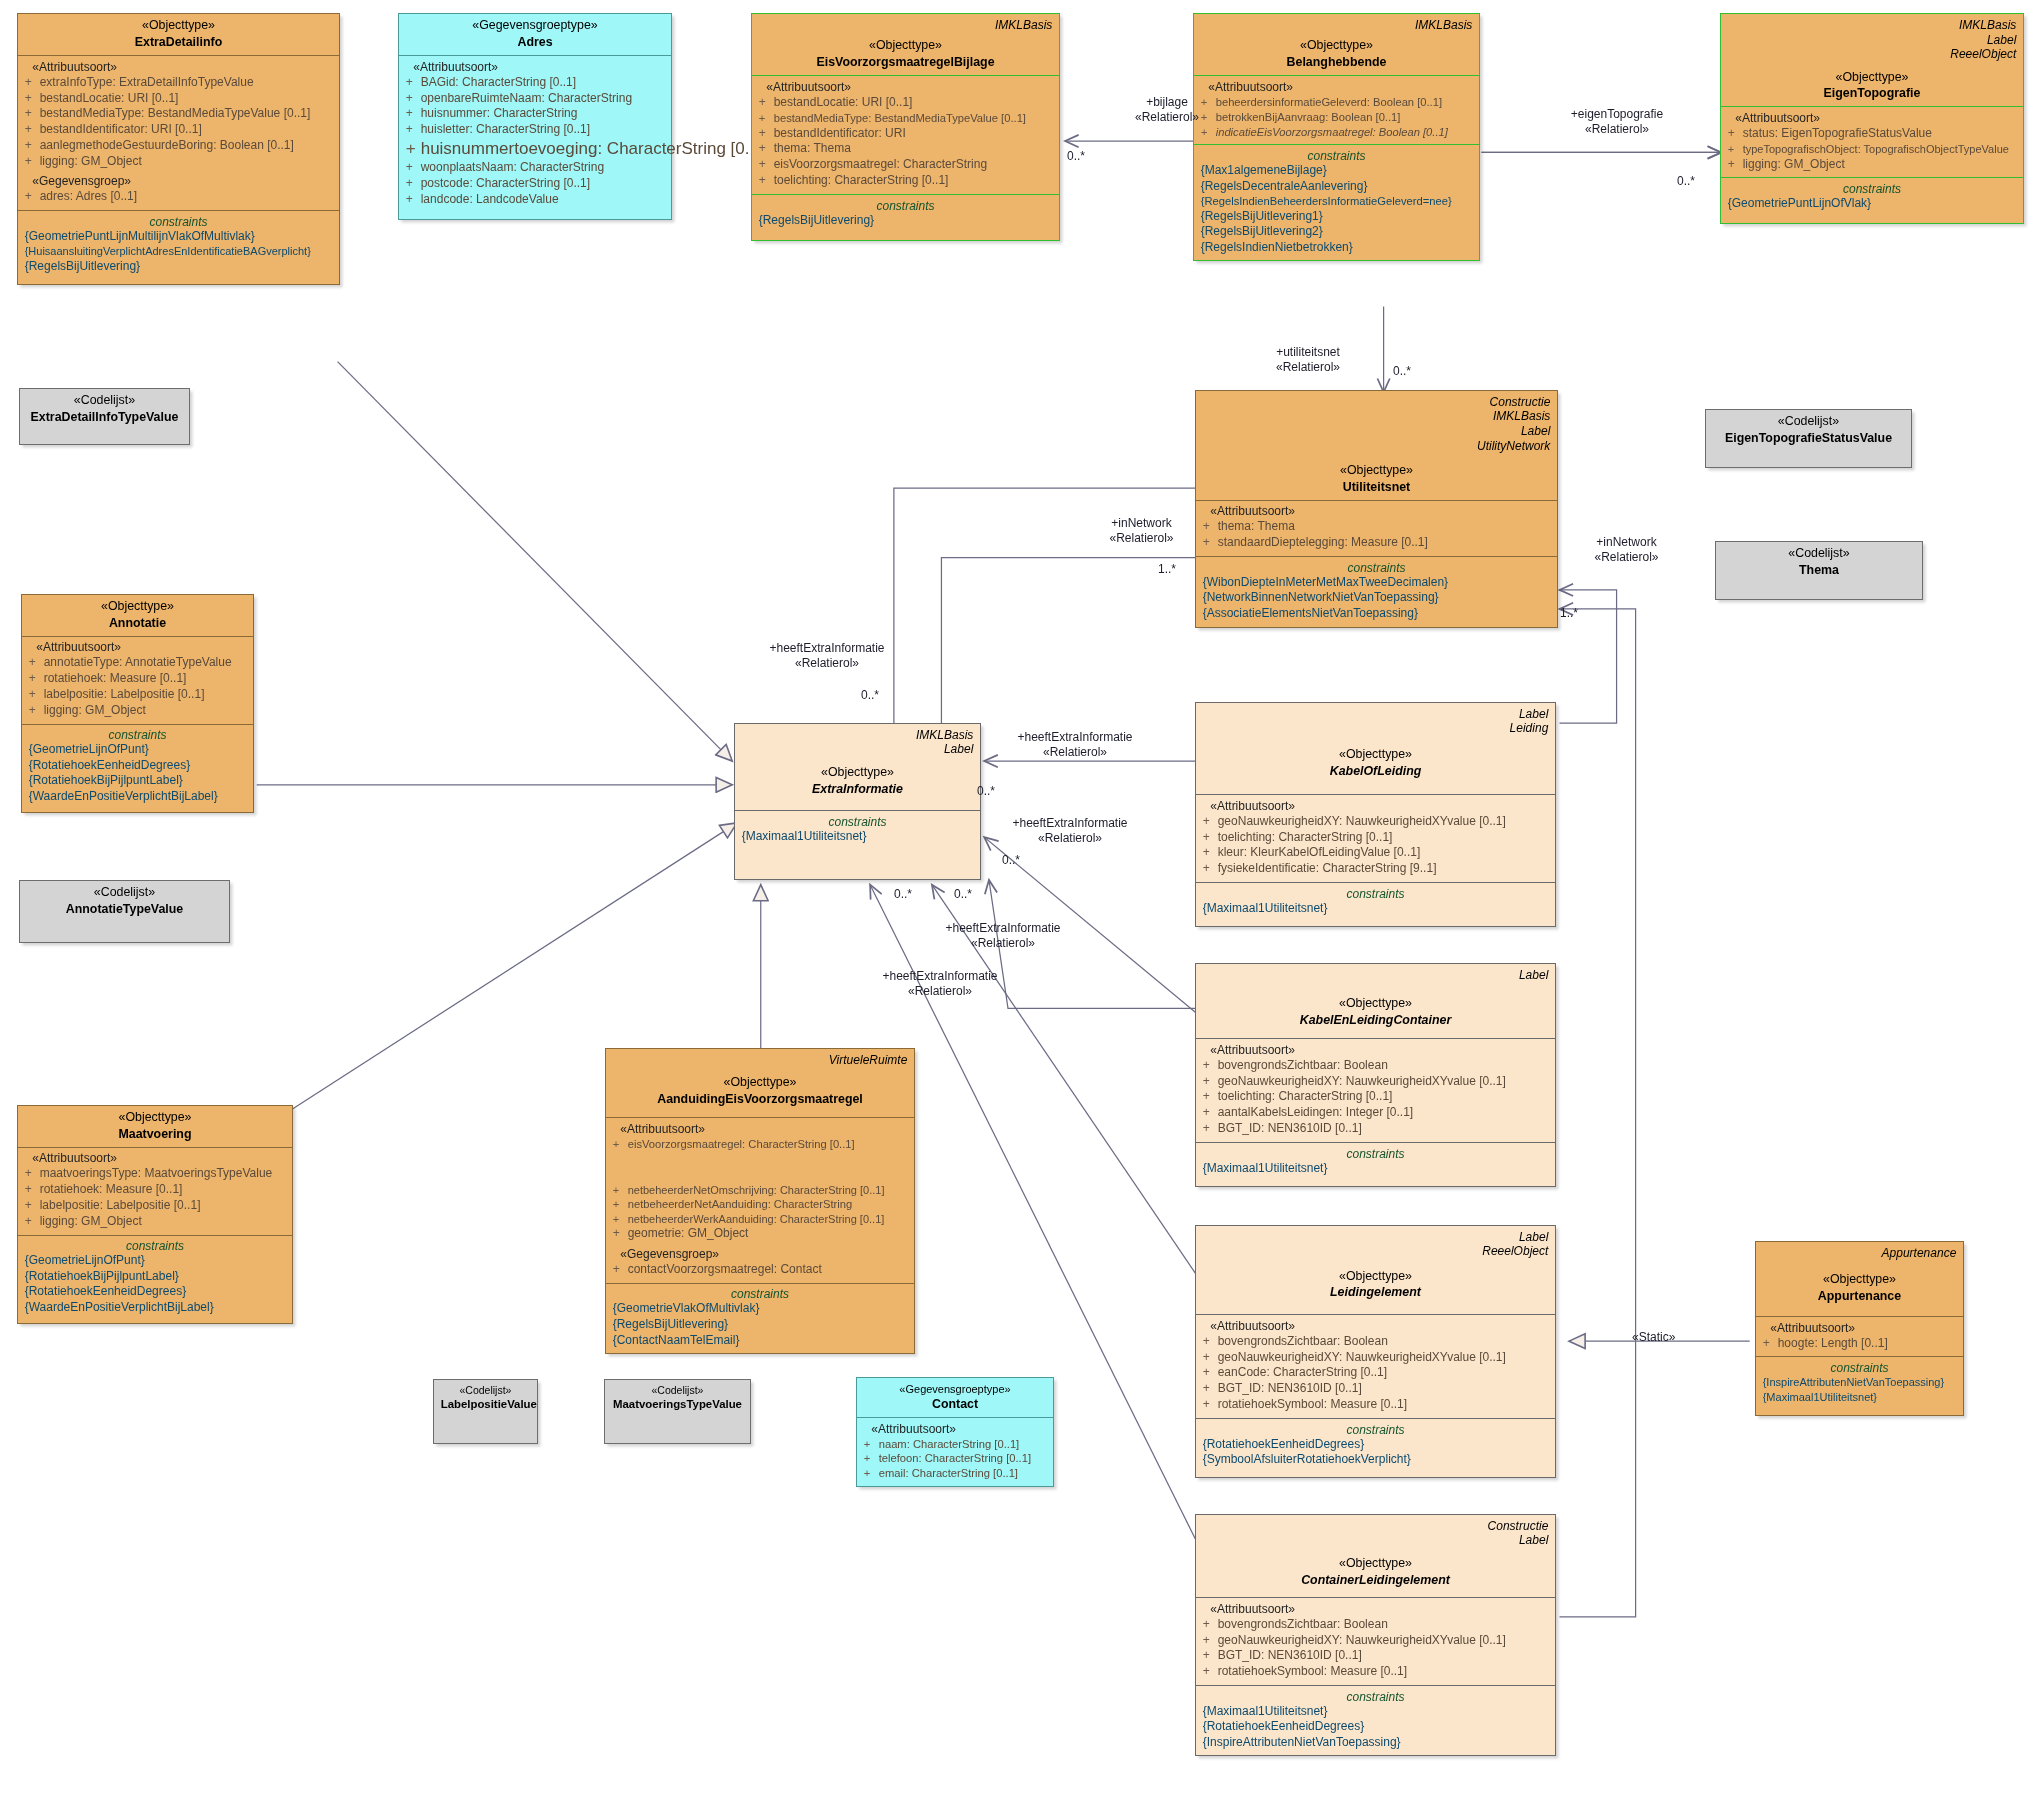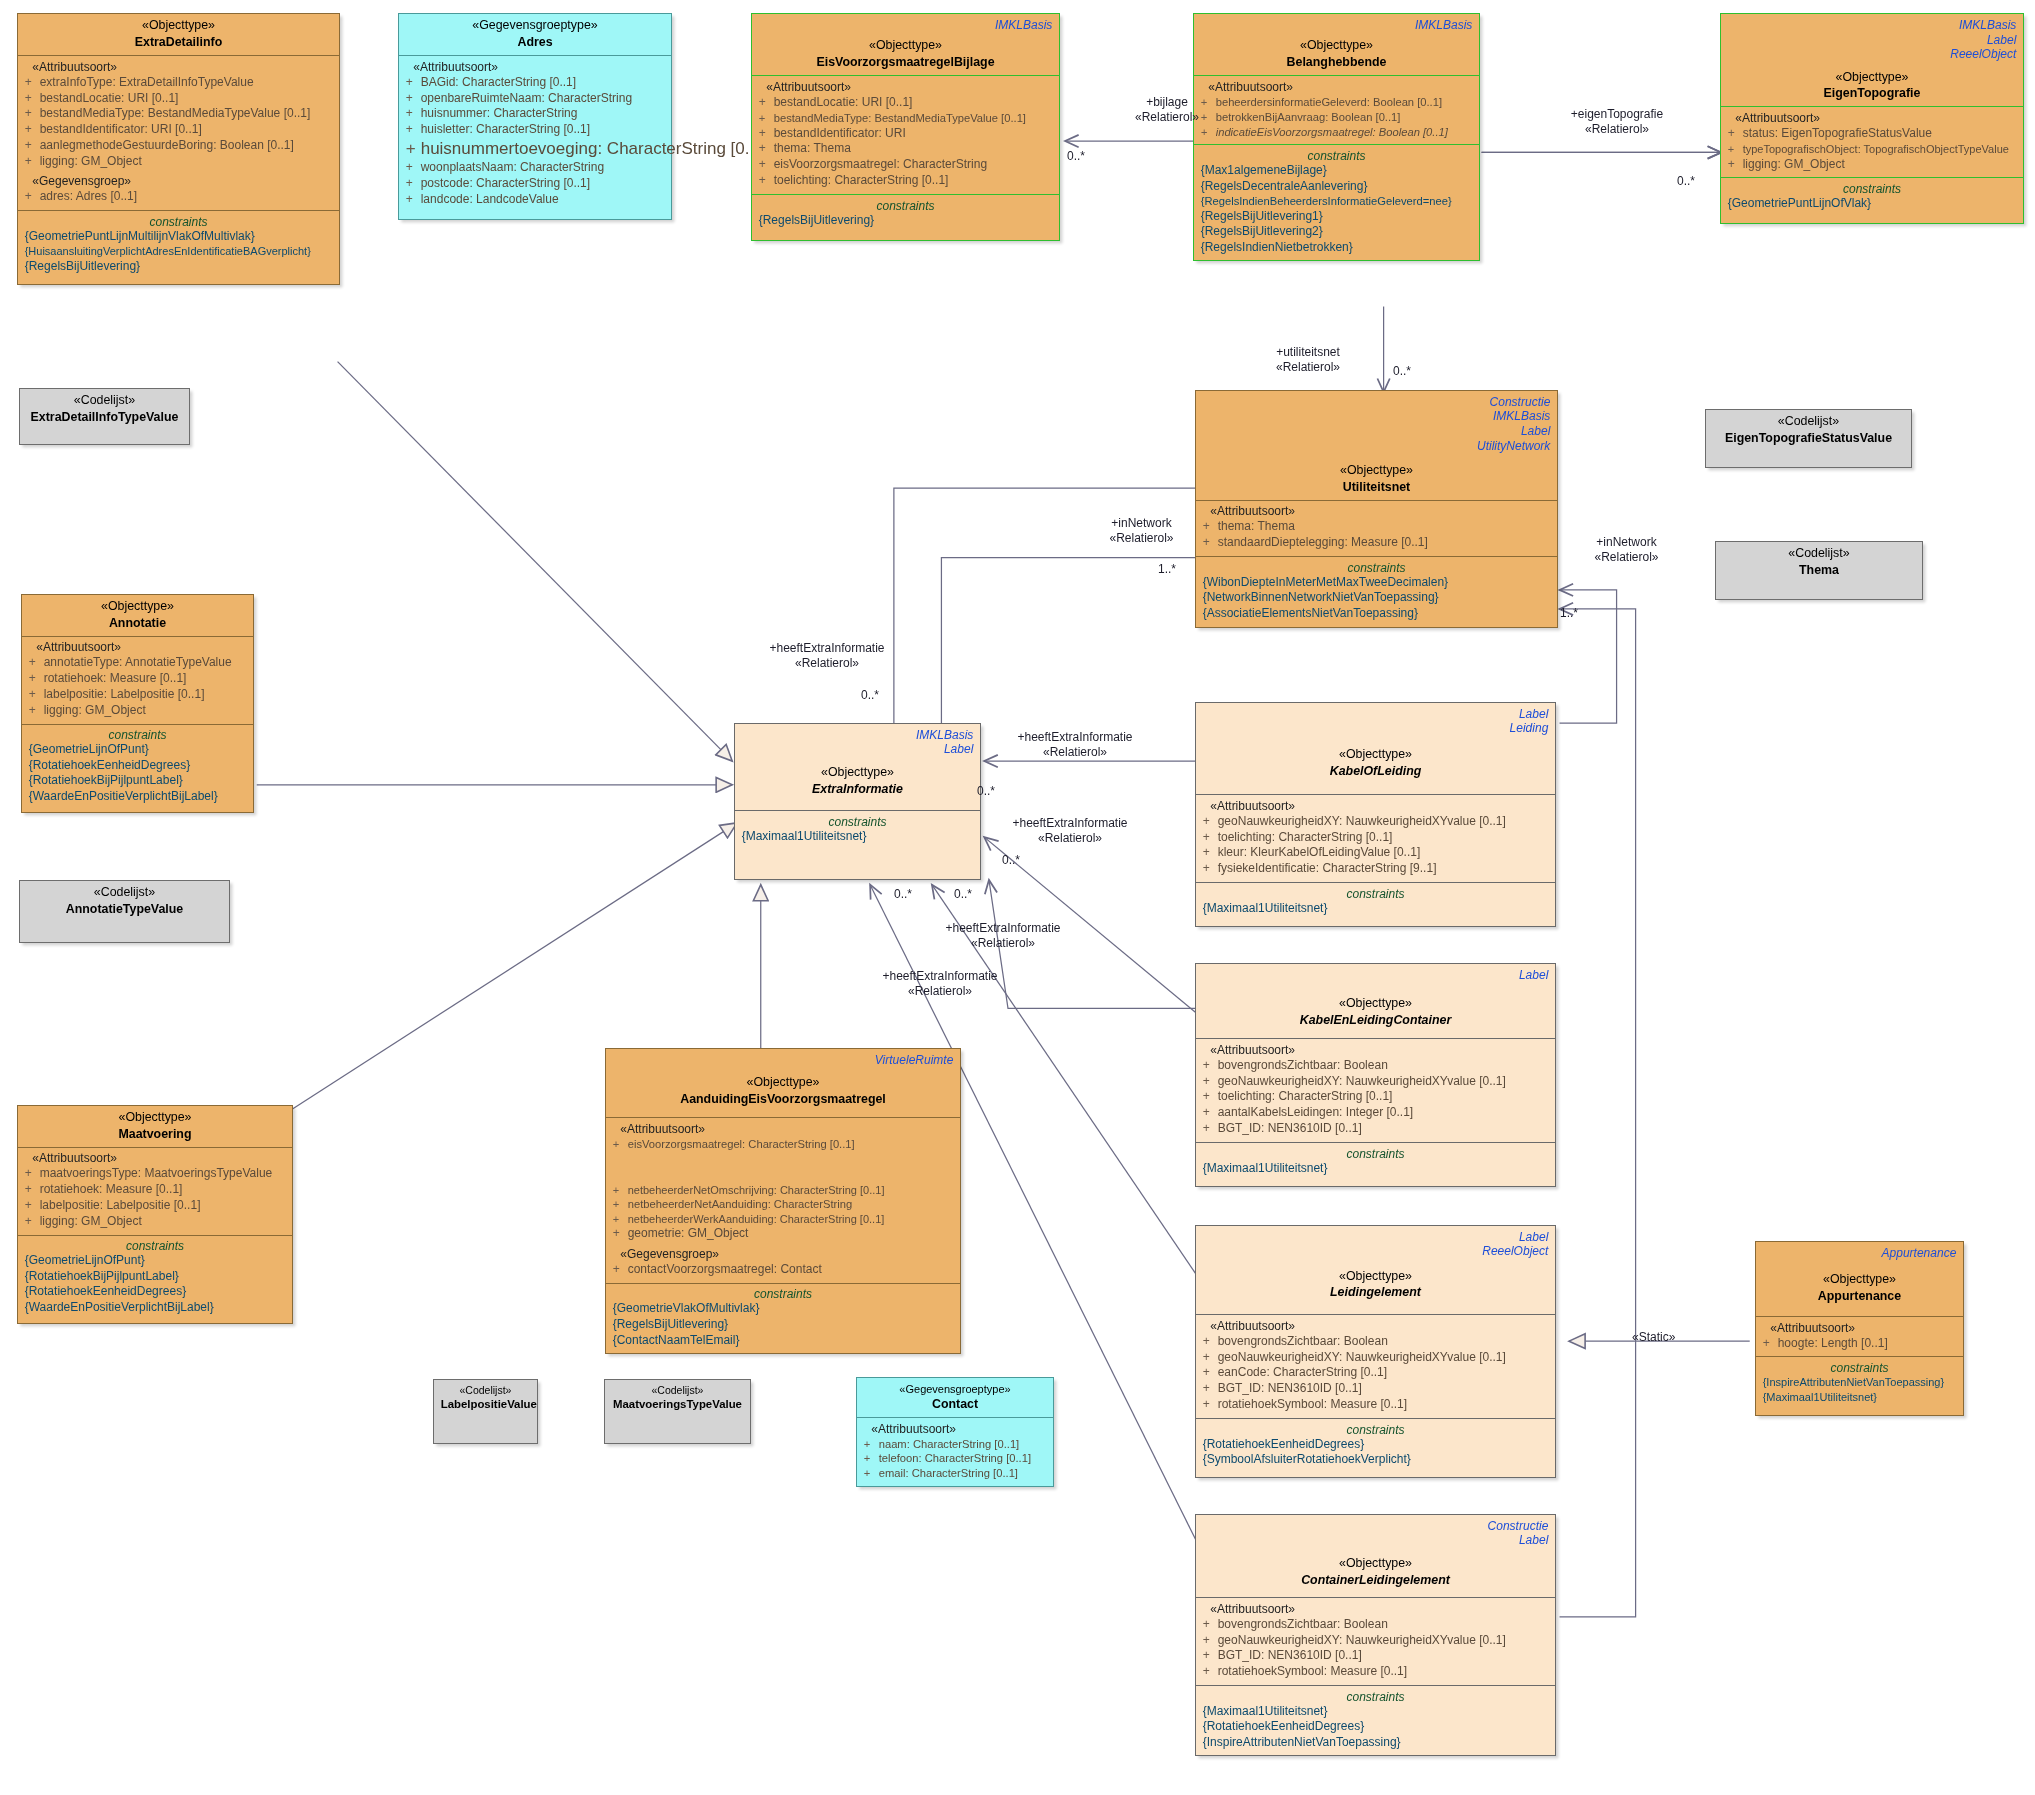--- a/index.html
+++ b/index.html
@@ -14,21 +14,21 @@
   .uml.ggt{background:#9FF7F7;border-color:#4a9a9a;}
   .uml.code{background:#D4D4D4;border-color:#6d6d6d;}
   .uml.abs{background:#FCE6CB;border-color:#6a6a6a;}
 
   .sect{box-sizing:border-box;padding:3.8px 6.7px 4.8px 6.7px;}
   .sect + .sect{border-top:1px solid #8a6a36;}
   .ggt .sect + .sect{border-top:1px solid #4a9a9a;}
   .objgreen .sect + .sect{border-top:1px solid #2FBF2F;}
   .abs .sect + .sect{border-top:1px solid #6a6a6a;}
 
-  .tags{text-align:right;font-style:italic;font-size:12px;color:#1d4ed8;line-height:1.22;}
+  .tags{text-align:right;font-style:italic;font-size:12px;color:#000000;line-height:1.22;}
   .stereo{text-align:center;font-size:12.4px;color:#000000;line-height:1.28;}
   .cname{text-align:center;font-size:12.4px;font-weight:bold;color:#000;line-height:1.3;}
   .cname.italic{font-style:italic;}
   .attr-head{font-size:12px;color:#222;padding-left:7.6px;margin-bottom:1px;}
   .attr{font-size:12px;color:#5a4a3a;line-height:1.32;white-space:nowrap;}
   .attr .pl{display:inline-block;width:15px;color:#6b5b4b;}
   .cons-title{text-align:center;font-style:italic;font-size:12px;color:#14532d;}
   .cons{font-size:12px;color:#0c4a6e;line-height:1.3;white-space:nowrap;}
 
   .elabel{position:absolute;font-size:12px;color:#1d1d2b;line-height:1.24;white-space:nowrap;}
@@ -390,21 +390,21 @@
     </div>
     <div class="sect" style="min-height:88px;">
       <div class="cons-title">constraints</div>
       <div class="cons">{GeometrieLijnOfPunt}</div>
       <div class="cons">{RotatiehoekBijPijlpuntLabel}</div>
       <div class="cons">{RotatiehoekEenheidDegrees}</div>
       <div class="cons">{WaardeEnPositieVerplichtBijLabel}</div>
     </div>
   </div>
 
-  <div class="uml obj" style="left:605px;top:1048px;width:356px;">
+  <div class="uml obj" style="left:605px;top:1048px;width:310px;">
     <div class="sect" style="height:68px;">
       <div class="tags">VirtueleRuimte</div>
       <div class="stereo" style="margin-top:7.6px;">«Objecttype»</div>
       <div class="cname">AanduidingEisVoorzorgsmaatregel</div>
     </div>
     <div class="sect">
       <div class="attr-head">«Attribuutsoort»</div>
       <div class="attr" style="font-size:11.2px;"><span class="pl">+</span><span>eisVoorzorgsmaatregel: CharacterString [0..1]</span></div>
       <div class="attr" style="font-size:11px;margin-top:31px;"><span class="pl">+</span><span>netbeheerderNetOmschrijving: CharacterString [0..1]</span></div>
       <div class="attr" style="font-size:11.2px;"><span class="pl">+</span><span>netbeheerderNetAanduiding: CharacterString</span></div>

